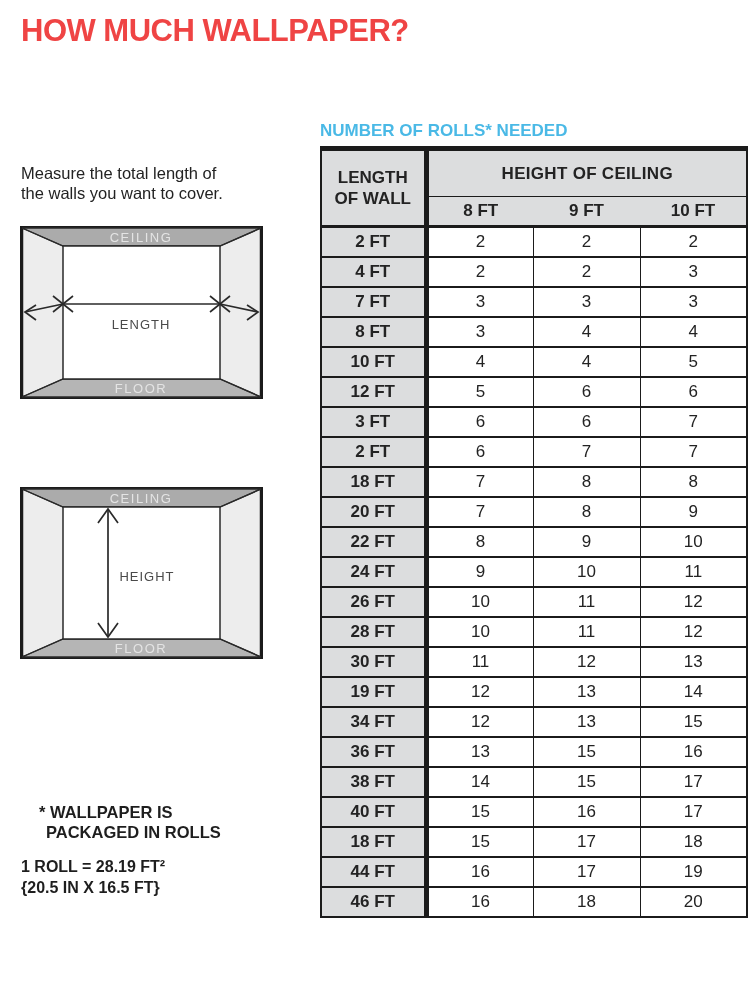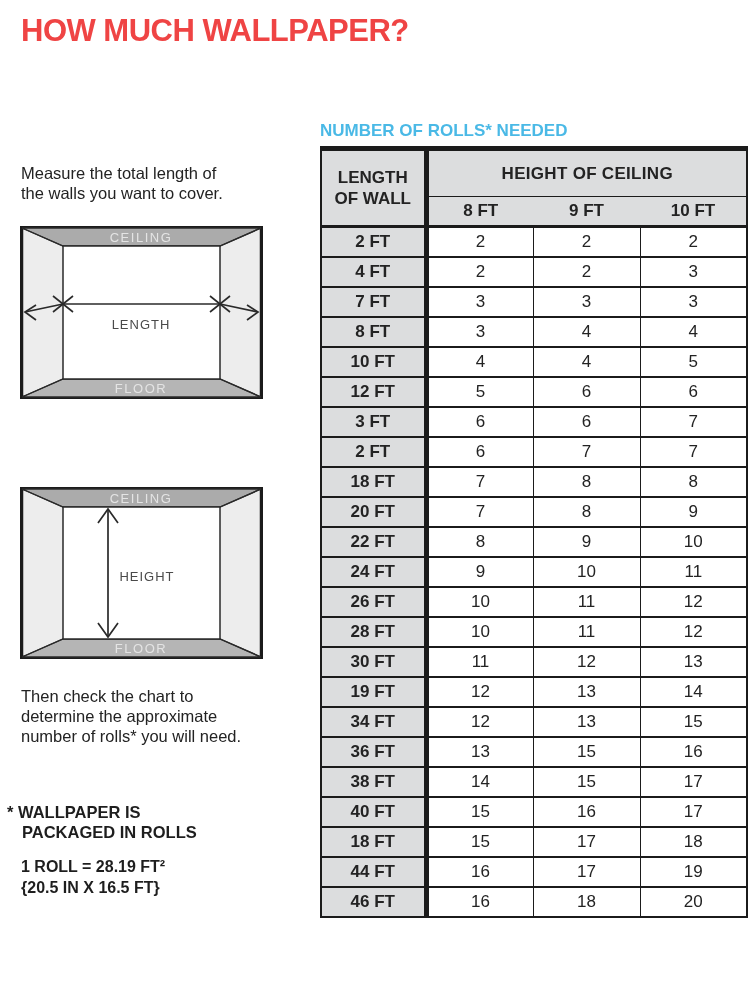--- a/index.html
+++ b/index.html
@@ -25,24 +25,24 @@
   .heading-table { left: 320px; top: 121px; width: 428px; }
   .body-text {
     position: absolute; left: 21px; margin: 0;
     font-size: 16.5px; line-height: 1.22; color: #232323;
     white-space: pre-line;
   }
   .p-step1 { top: 163px; }
   .p-step2 { top: 425px; }
   .p-step3 { top: 686px; }
   .footnote {
-    position: absolute; left: 7px; top: 802px; margin: 0;
+    position: absolute; left: 39px; top: 802px; margin: 0;
     font-size: 16.5px; font-weight: 700; color: #1e1e1e; line-height: 1.22;
   }
-  .footnote .fn-line2 { display: block; margin-left: 15px; }
+  .footnote .fn-line2 { display: block; margin-left: 7px; }
   .roll-info {
     position: absolute; left: 21px; top: 857px; margin: 0;
     font-size: 16px; font-weight: 700; color: #1e1e1e; line-height: 1.3;
     white-space: pre-line;
   }
   .diagram { position: absolute; left: 20px; }
   .diagram-1 { top: 226px; }
   .diagram-2 { top: 487px; }
   .diagram text {
     font-family: "Liberation Sans", sans-serif;
@@ -129,23 +129,20 @@
     <g stroke="#2A2A2A" stroke-width="1.7" fill="none">
       <line x1="88" y1="22" x2="88" y2="150"></line>
       <polyline points="78,36 88,22 98,36"></polyline>
       <polyline points="78,136 88,150 98,136"></polyline>
     </g>
     <text class="wall-label" x="121" y="16" text-anchor="middle">CEILING</text>
     <text class="wall-label" x="121" y="166" text-anchor="middle">FLOOR</text>
     <text class="measure-label" x="127" y="94" text-anchor="middle">HEIGHT</text>
   </svg>
 
-  <p class="body-text p-step3">Then check the chart to
-determine the approximate
-number of rolls* you will need.</p>
 
   <p class="footnote"><span class="fn-line1">* WALLPAPER IS</span><span class="fn-line2">PACKAGED IN ROLLS</span></p>
 
   <p class="roll-info">1 ROLL = 28.19 FT²
 {20.5 IN X 16.5 FT}</p>
 
   <div class="table-wrap">
     <table class="rolls-table">
       <colgroup>
         <col class="c-wall">

